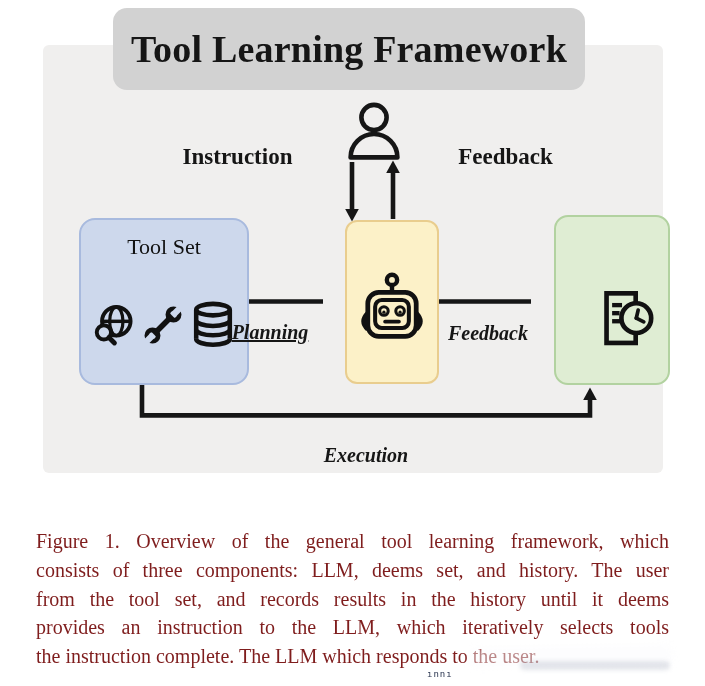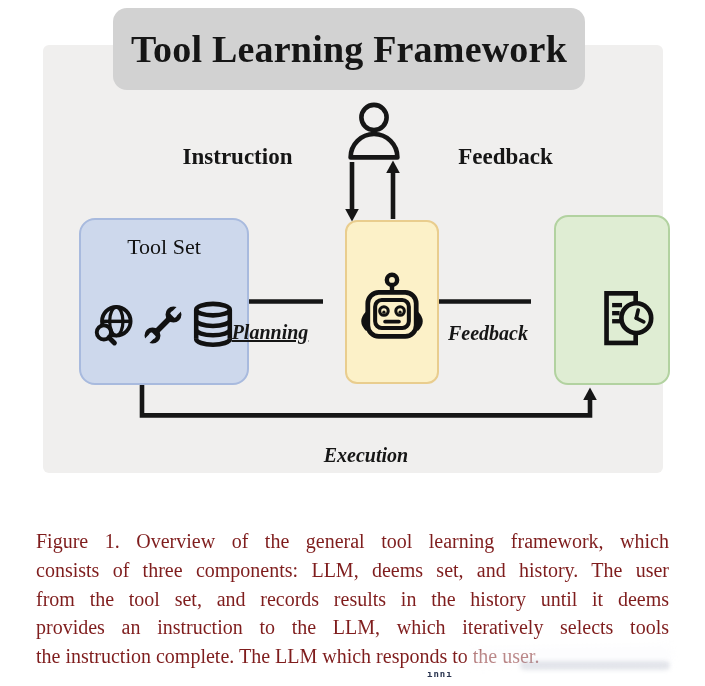--- a/index.html
+++ b/index.html
@@ -49,21 +49,21 @@
   .caption { left:36px; top:527px; width:633px; font-size:20px; color:#7f1d1d; }
   .caption .cl { line-height:28.8px; text-align:justify; text-align-last:justify; }
   .caption .cl.last { text-align-last:auto; }
 
   
   .smudge1 { left:468px; top:646px; width:206px; height:21px; border-radius:10px;
              background:rgba(250,250,252,0.48); filter:blur(3px);
              transform:rotate(-1deg); }
   .smudge2 { left:520px; top:661px; width:150px; height:9px; border-radius:5px;
              background:rgba(165,172,188,0.30); filter:blur(2px); }
-  .artifact-text { left:427px; top:669px; font-size:9px; font-weight:bold;
+  .artifact-text { left:427px; top:669px; font-size:9px; font-weight:normal;
                    letter-spacing:1px; color:#2a3550; filter:blur(0.6px);
                    font-family:"DejaVu Sans Mono", monospace; }
 </style>
 </head>
 <body>
 
 <div class="abs panel"></div>
 
 <div class="abs title-box">
   <span>Tool Learning Framework</span>

